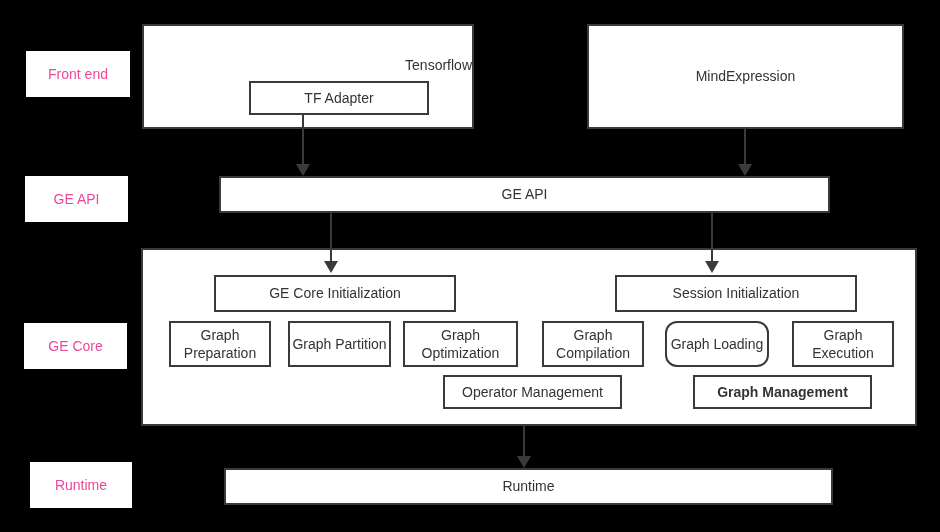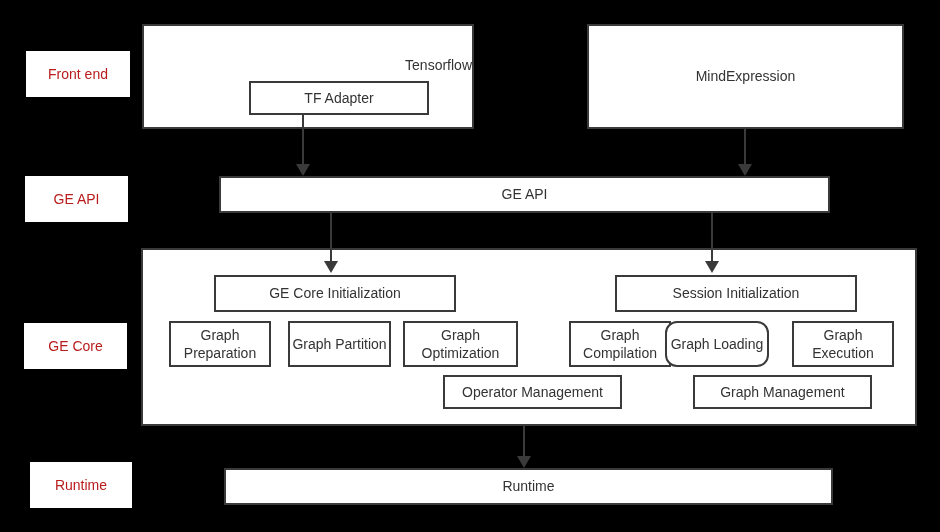--- a/index.html
+++ b/index.html
@@ -32,21 +32,21 @@
   .side-label {
     position: absolute;
     background: #ffffff;
     border: none;
     box-sizing: border-box;
     display: flex;
     align-items: center;
     justify-content: center;
     text-align: center;
     font-size: 14px;
-    color: #b91c1c;
+    color: #ec4899;
   }
   
   .lbl-frontend { left: 26px;  top: 51px;  width: 104px; height: 46px; }
   .lbl-geapi    { left: 25px;  top: 176px; width: 103px; height: 46px; }
   .lbl-gecore   { left: 24px;  top: 323px; width: 103px; height: 46px; }
   .lbl-runtime  { left: 30px;  top: 462px; width: 102px; height: 46px; }
   
   .tensorflow { left: 142px; top: 24px; width: 332px; height: 105px; display: block; }
   .tensorflow .box-title {
     margin-top: 30px;
@@ -59,27 +59,27 @@
   .geapi-bar { left: 219px; top: 176px; width: 611px; height: 37px; }
   
   .gecore { left: 141px; top: 248px; width: 776px; height: 178px; display: block; }
   .gecore .box { position: absolute; }
   .core-init    { left: 71px;  top: 25px; width: 242px; height: 37px; }
   .session-init { left: 448px; top: 25px; width: 242px; height: 37px; margin-left: 24px; }
   .stage-box { top: 71px; height: 46px; }
   .st0 { left: 26px;  width: 102px; }
   .st1 { left: 145px; width: 103px; }
   .st2 { left: 260px; width: 115px; }
-  .st3 { left: 399px; width: 102px; margin-left: 27px; }
+  .st3 { left: 399px; width: 102px; }
   .st4 { left: 522px; width: 104px; border-radius: 12px; }
   .st5 { left: 649px; width: 102px; }
   .mgmt-box { top: 125px; height: 34px; }
   .mg0 { left: 52px;  width: 181px; }
   .mg1 { left: 300px; width: 179px; }
-  .mg2 { left: 550px; width: 179px; }
+  .mg2 { left: 550px; width: 179px; font-weight: bold; }
   
   .runtime-bar { left: 224px; top: 468px; width: 609px; height: 37px; }
   
   .arrow {
     position: absolute;
     width: 14px;
   }
   .arrow .shaft {
     position: absolute;
     left: 6px;

